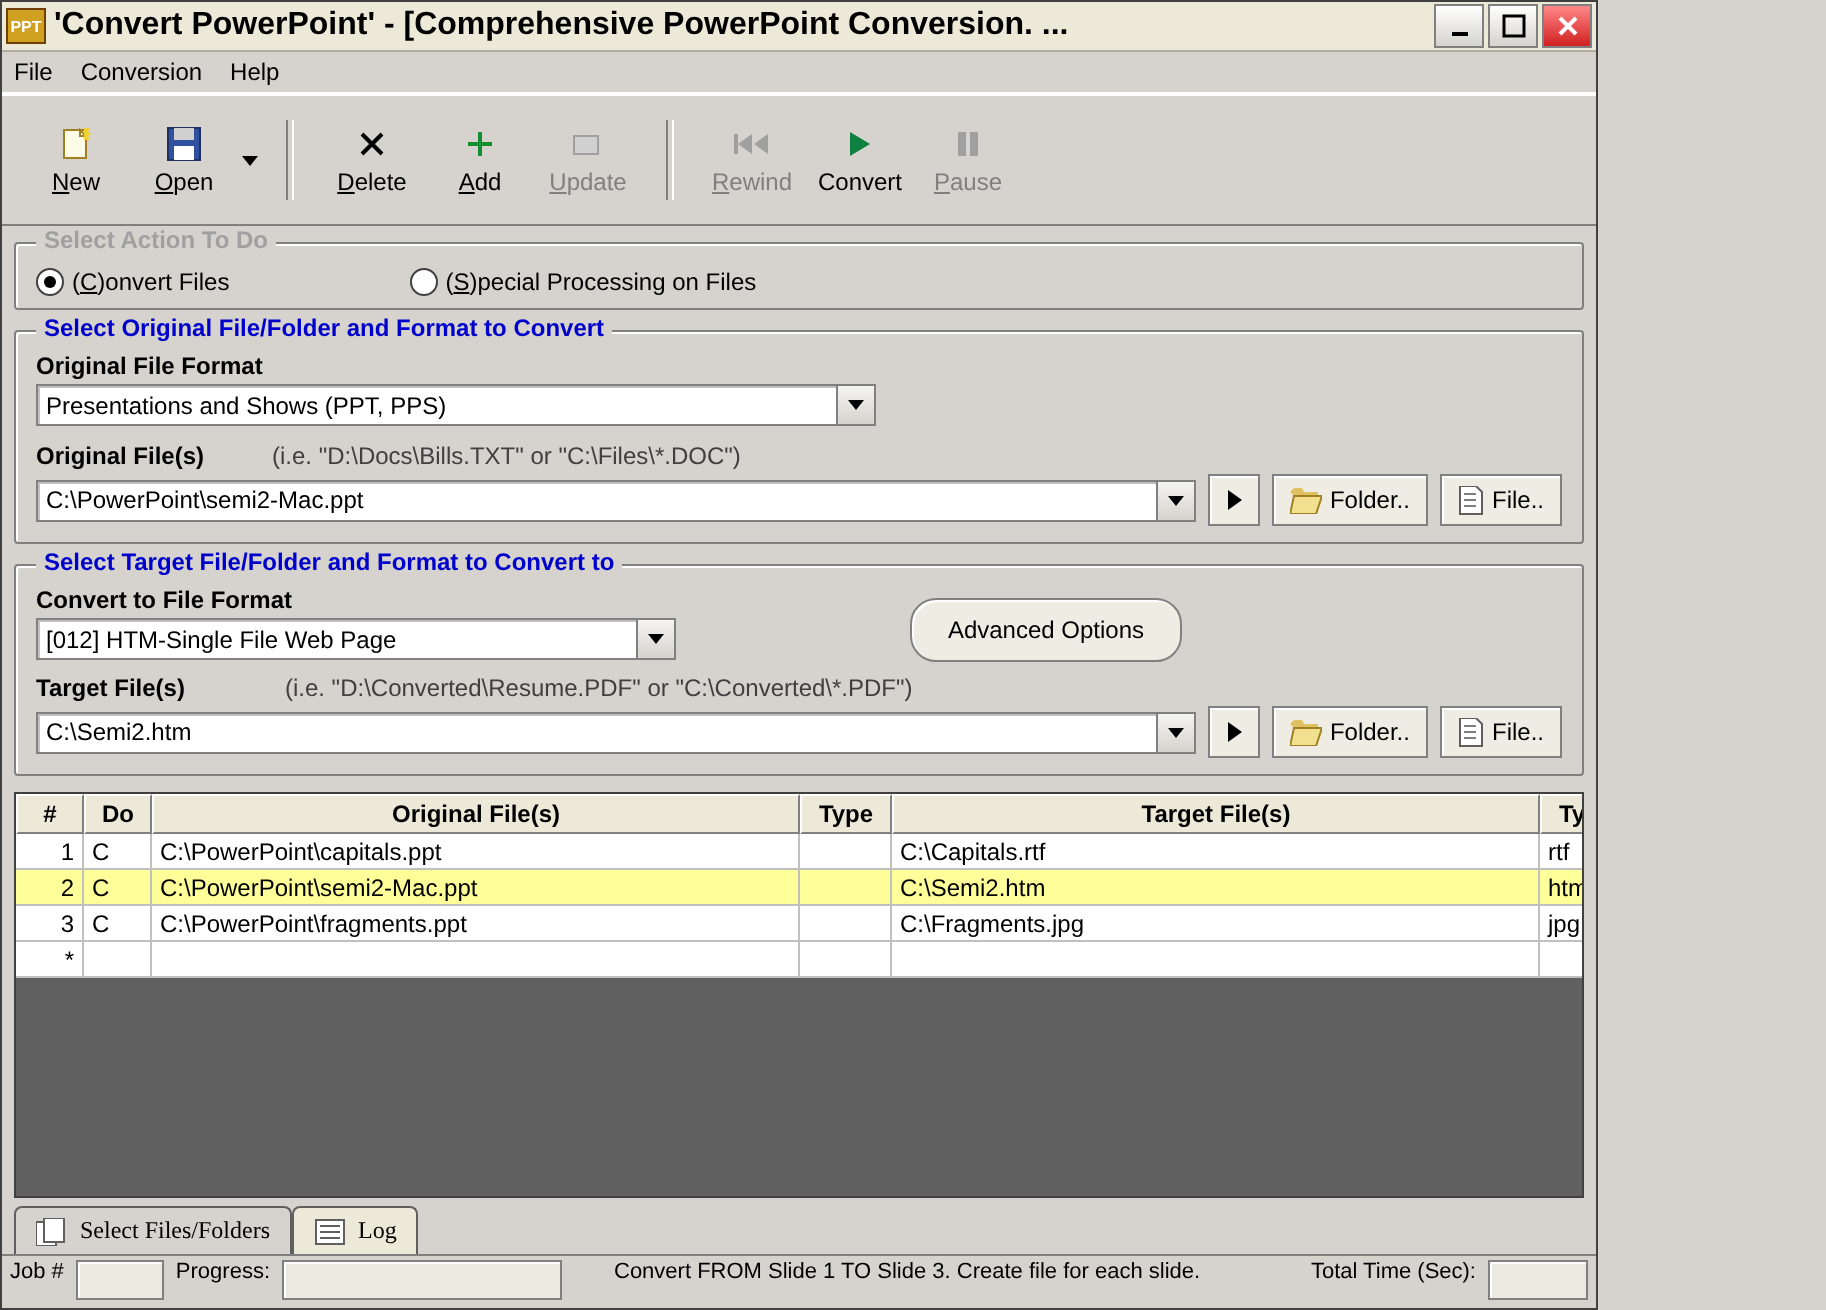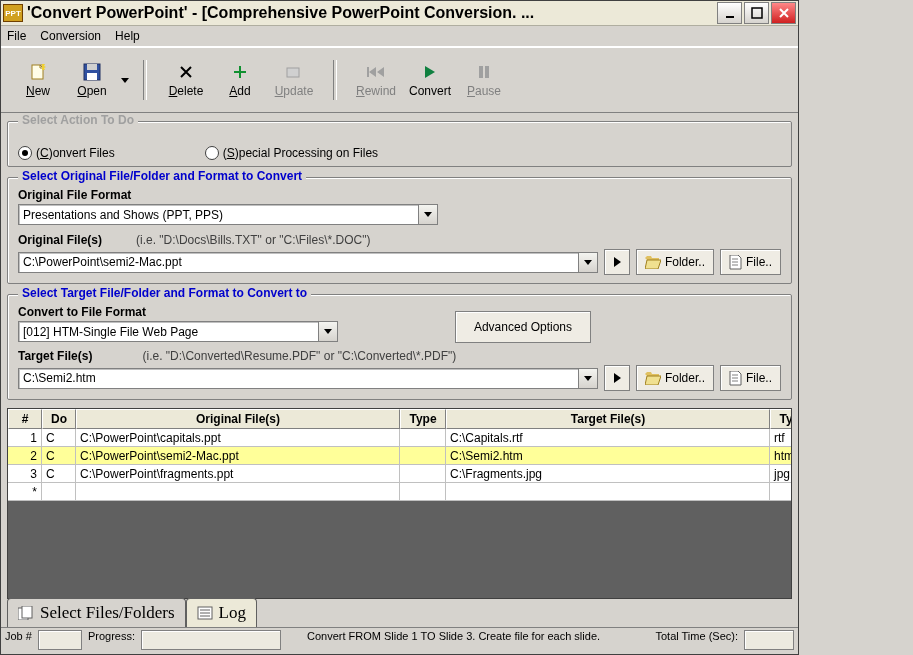--- a/index.html
+++ b/index.html
@@ -38,37 +38,37 @@
 .radio{display:flex;align-items:center;gap:4px;font-size:12px;}
 .radio .dot{width:12px;height:12px;border-radius:50%;border:1px solid #404040;background:#fff;display:flex;align-items:center;justify-content:center;}
 .radio .dot.sel::after{content:"";width:6px;height:6px;border-radius:50%;background:#000;}
 
 .combo,.textin{height:21px;background:#fff;border:1px solid #808080;box-shadow:inset 1px 1px 0 #c0c0c0;display:flex;align-items:center;padding:0 4px;font-size:12px;box-sizing:border-box;}
 .combo{padding-right:0;}
 .combo .val{flex:1;overflow:hidden;white-space:nowrap;}
 .combo .arrow{width:18px;height:19px;background:linear-gradient(#f4f4f0,#d6d3ce);border-left:1px solid #808080;display:flex;align-items:center;justify-content:center;}
 
 .btn{height:24px;border:1px solid #808080;background:#efece4;box-shadow:inset 1px 1px 0 #fff;padding:0 8px;display:flex;align-items:center;gap:4px;font-size:12px;text-align:right;}
-.btn.big{height:30px;padding:0 18px;}
+.btn.big{height:30px;padding:0 18px;border-radius:13px;}
 .smallbtn{width:24px;height:24px;border:1px solid #808080;background:#efece4;box-shadow:inset 1px 1px 0 #fff;display:flex;align-items:center;justify-content:center;}
 
 .pathrow{display:flex;align-items:center;gap:6px;}
 .pathrow .combo{flex:1;}
 
 .tablewrap{flex:1;border:1px solid #404040;background:#606060;margin-top:4px;display:flex;flex-direction:column;overflow:hidden;}
 .table{background:#fff;}
 .theader,.trow{display:grid;grid-template-columns:34px 34px 324px 46px 324px 46px 46px;}
 .theader{background:#ece9d8;}
 .theader div{border:1px solid #808080;border-top-color:#fff;border-left-color:#fff;padding:2px 4px;font-weight:bold;font-size:12px;text-align:center;box-sizing:border-box;height:20px;}
 .trow div{border-right:1px solid #c0c0c0;border-bottom:1px solid #c0c0c0;padding:2px 4px;font-size:12px;box-sizing:border-box;height:18px;overflow:hidden;white-space:nowrap;}
 .trow div:first-child{text-align:right;}
 .trow.sel div{background:#ffff99;}
 
 .bottomtabs{height:28px;display:flex;align-items:flex-end;padding:0 6px;gap:0;}
-.btab{border:1px solid #606060;border-bottom:none;border-top-left-radius:4px;border-top-right-radius:4px;background:#ece9d8;padding:4px 10px;display:flex;align-items:center;gap:6px;font-size:17px;font-family:Georgia,"Times New Roman",serif;}
+.btab{border:1px solid #606060;border-bottom:none;border-top-left-radius:4px;border-top-right-radius:4px;background:#ece9d8;padding:4px 10px;display:flex;align-items:center;gap:6px;font-size:12px;font-family:Georgia,"Times New Roman",serif;}
 .btab.active{background:#d6d3ce;position:relative;z-index:2;}
 .btab svg{display:block;}
 
 .statusbar{height:22px;border-top:1px solid #808080;display:flex;align-items:flex-start;padding:2px 4px;gap:6px;background:#d6d3ce;}
 .statcell{border:1px solid #808080;box-shadow:inset 1px 1px 0 #fff;height:18px;display:flex;align-items:center;padding:0 4px;font-size:11px;background:#ece9d8;}
 .statcell.sunken{background:#eceae0;}
 .statusbar .midmsg{flex:1;text-align:left;padding-left:20px;}
 .icon-folder{width:16px;height:13px;}
 .icon-file{width:13px;height:15px;}
 
@@ -181,21 +181,21 @@
             <rect x="1" y="1" width="4" height="12" fill="#a0a0a0"></rect>
             <rect x="7" y="1" width="4" height="12" fill="#a0a0a0"></rect>
           </svg>
       </div>
       <div class="tlabel"><u>P</u><span>ause</span></div>
     </div>
   </div>
 
   <div class="mainarea">
 
-    <div class="group" style="padding-top:24px;padding-bottom:6px;">
+    <div class="group" style="padding-top:12px;padding-bottom:6px;">
       <div class="legend gray">Select Action To Do</div>
       <div class="row">
         <label class="radio">
           <span class="dot sel"></span>
           <span>(<u>C</u>)onvert Files</span>
         </label>
         <div style="width:70px;"></div>
         <label class="radio">
           <span class="dot"></span>
           <span>(<u>S</u>)pecial Processing on Files</span>

